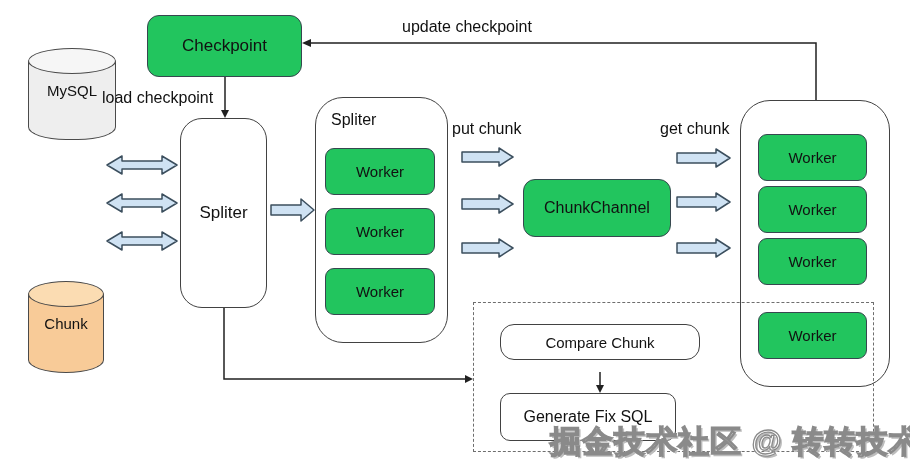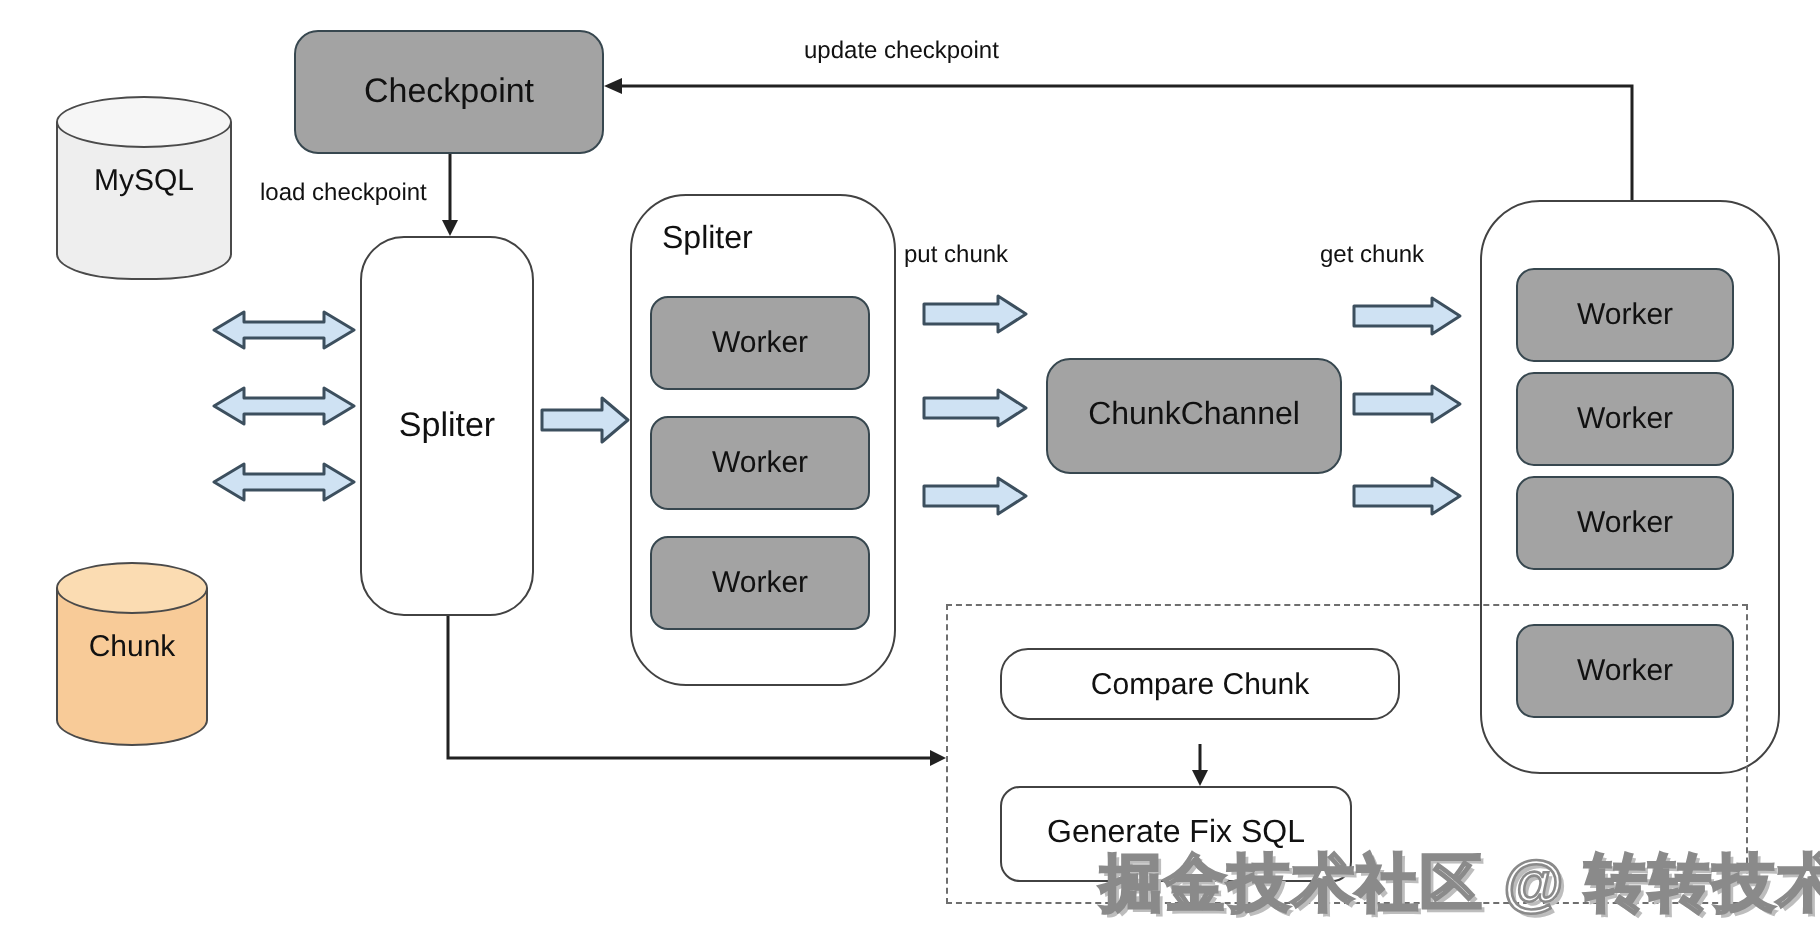--- a/index.html
+++ b/index.html
@@ -5,21 +5,21 @@
   html,body{margin:0;padding:0;background:#fff;}
   #stage{
     position:relative;width:910px;height:470px;background:#ffffff;overflow:hidden;
     font-family:"Liberation Sans","DejaVu Sans",sans-serif;color:#111;
   }
   #connectors{position:absolute;left:0;top:0;z-index:0;pointer-events:none;}
 
   
   .node{
     position:absolute;display:flex;align-items:center;justify-content:center;
-    box-sizing:border-box;border:1.6px solid #37474f;background:#a3a3a3;
+    box-sizing:border-box;border:1.6px solid #37474f;background:#22c55e;
     font-size:16px;text-align:center;z-index:3;
   }
   .white{background:#ffffff;border-color:#424242;}
   .container-box{position:absolute;box-sizing:border-box;border:1.6px solid #424242;background:#fff;z-index:1;}
   .container-title{position:absolute;font-size:16px;z-index:3;}
 
   
   .cyl{position:absolute;width:76px;height:92px;z-index:3;}
   .cyl .cyl-body{
     position:absolute;left:0;top:13px;width:100%;height:79px;box-sizing:border-box;
@@ -30,21 +30,21 @@
     position:absolute;left:0;top:0;width:100%;height:26px;box-sizing:border-box;
     border:1.6px solid #4a4a4a;border-radius:50%;
   }
   .cyl .cyl-label{
     position:absolute;left:0;top:34px;width:100%;text-align:center;font-size:15px;
   }
   .cyl-gray  .cyl-body{background:#eeeeee;} .cyl-gray  .cyl-top{background:#f6f6f6;}
   .cyl-blue  .cyl-body{background:#cfe2f3;} .cyl-blue  .cyl-top{background:#ddeaf6;}
   .cyl-orange .cyl-body{background:#f8cb98;} .cyl-orange .cyl-top{background:#fbdcb2;}
 
-  .edge-label{position:absolute;font-size:12px;z-index:4;white-space:nowrap;}
+  .edge-label{position:absolute;font-size:16px;z-index:4;white-space:nowrap;}
 
   .dashed-box{
     position:absolute;left:473px;top:302px;width:401px;height:150px;
     border:1.6px dashed #6e6e6e;box-sizing:border-box;background:transparent;z-index:2;
   }
 
   .watermark{
     position:absolute;left:550px;top:421px;z-index:6;font-size:31px;font-weight:bold;
     letter-spacing:1px;color:#ffffff;-webkit-text-stroke:1.3px #8a8a8a;
     text-shadow:2px 2px 0 #bdbdbd;white-space:nowrap;
@@ -116,20 +116,20 @@
   <div class="container-box" style="left:740px;top:100px;width:150px;height:287px;border-radius:30px;"></div>
   <div class="node" style="left:758px;top:134px;width:109px;height:47px;border-radius:9px;font-size:15px;">Worker</div>
   <div class="node" style="left:758px;top:186px;width:109px;height:47px;border-radius:9px;font-size:15px;">Worker</div>
   <div class="node" style="left:758px;top:238px;width:109px;height:47px;border-radius:9px;font-size:15px;">Worker</div>
   <div class="node" style="left:758px;top:312px;width:109px;height:47px;border-radius:9px;font-size:15px;">Worker</div>
 
   <div class="dashed-box"></div>
   <div class="node white" style="left:500px;top:324px;width:200px;height:36px;border-radius:14px;font-size:15px;">Compare Chunk</div>
   <div class="node white" style="left:500px;top:393px;width:176px;height:48px;border-radius:10px;">Generate Fix SQL</div>
 
-  <span class="edge-label" style="left:102px;top:89px;margin-left:28px;">load checkpoint</span>
+  <span class="edge-label" style="left:102px;top:89px;">load checkpoint</span>
   <span class="edge-label" style="left:402px;top:18px;">update checkpoint</span>
   <span class="edge-label" style="left:452px;top:120px;text-align:right;">put chunk</span>
   <span class="edge-label" style="left:660px;top:120px;">get chunk</span>
 
   <span class="watermark">掘金技术社区 @ 转转技术团队</span>
 
 </div>
 
 </body></html>

